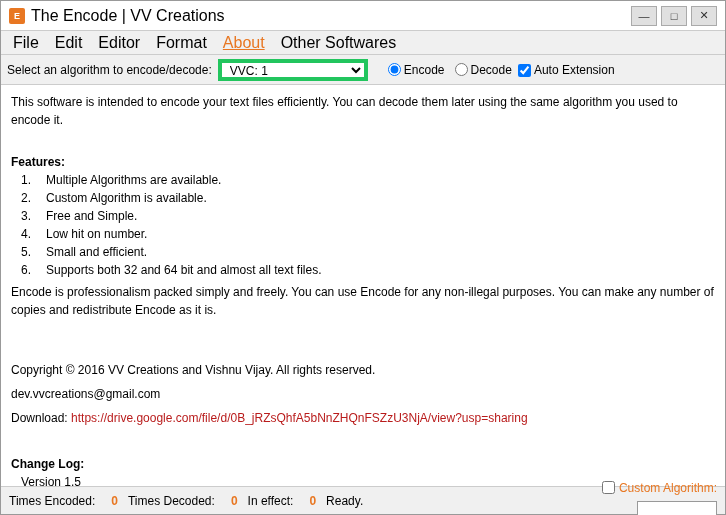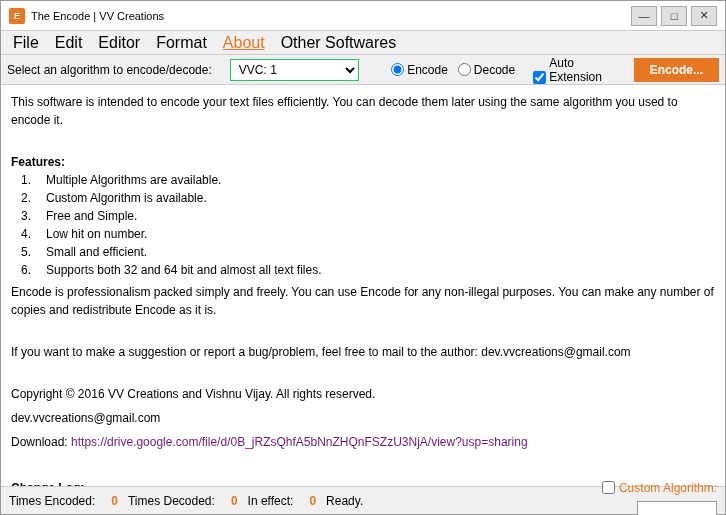--- a/index.html
+++ b/index.html
@@ -41,21 +41,21 @@
       align-items: center;
       justify-content: center;
       color: white;
       font-size: 9px;
       font-weight: bold;
       flex-shrink: 0;
     }
 
     .title-bar-text {
       flex: 1;
-      font-size: 11px;
+      font-size: 16px;
       color: #000;
     }
 
     .title-bar-controls {
       display: flex;
       gap: 4px;
     }
 
     .title-btn {
       width: 26px;
@@ -96,34 +96,34 @@
     }
 
     
     .toolbar {
       background: #f0f0f0;
       display: flex;
       align-items: center;
       height: 30px;
       padding: 0 6px;
       border-bottom: 1px solid #ccc;
-      gap: 18px;
+      gap: 6px;
     }
 
     .toolbar-label {
       font-size: 12px;
       color: #000;
       white-space: nowrap;
     }
 
     .algo-select {
       width: 150px;
       height: 22px;
       font-size: 12px;
-      border: 1px solid #22c55e;
+      border: 4px solid #22c55e;
       padding: 0 4px;
       background: white;
     }
 
     .radio-group {
       display: flex;
       align-items: center;
       gap: 10px;
       margin-left: 4px;
       padding-left: 10px;
@@ -176,21 +176,21 @@
       margin-bottom: 24px;
     }
 
     .features-section { margin-bottom: 4px; }
     .features-list { margin-left: 10px; }
     .features-list li { list-style: none; display: flex; }
     .features-list li .num { width: 25px; }
     .features-list li .text { flex: 1; }
 
     .section-label { font-weight: bold; }
-    .link { color: #701a75; text-decoration: none; }
+    .link { color: #b91c1c; text-decoration: none; }
 
     .changelog { margin-top: 4px; }
     .changelog .version-entry { margin-bottom: 4px; }
     .changelog .version-label { margin-left: 10px; }
 
     
     .status-bar {
       background: #f0f0f0;
       border-top: 1px solid #ccc;
       height: 28px;
@@ -276,21 +276,20 @@
       </label>
       <label class="radio-label">
         <input type="radio" name="codec" style="">
         <span>Decode</span>
       </label>
     </div>
     <label class="checkbox-label">
       <input type="checkbox" checked="" style="">
       <span>Auto Extension</span>
     </label>
-    <button class="encode-btn">Encode...</button>
   </div>
 
   <div class="content">
     <p class="intro">This software is intended to encode your text files efficiently. You can decode them later using the same algorithm you used to encode it.</p>
 
     <div class="features-section">
       <span class="section-label">Features:</span>
       <ul class="features-list">
         <li>
             <span class="num">1.</span>
@@ -314,21 +313,20 @@
           </li>
         <li>
             <span class="num">6.</span>
             <span class="text">Supports both 32 and 64 bit and almost all text files.</span>
           </li>
       </ul>
     </div>
 
     <p>Encode is professionalism packed simply and freely. You can use Encode for any non-illegal purposes. You can make any number of copies and redistribute Encode as it is.</p>
     <br>
-    <p>If you want to make a suggestion or report a bug/problem, feel free to mail to the author: dev.vvcreations@gmail.com</p>
     <br>
     <p>Copyright © 2016 VV Creations and Vishnu Vijay. All rights reserved.</p>
     <p>dev.vvcreations@gmail.com</p>
     <p>
       <span>Download:</span>
       <a class="link">https://drive.google.com/file/d/0B_jRZsQhfA5bNnZHQnFSZzU3NjA/view?usp=sharing</a>
     </p>
     <br>
     <div class="changelog">
       <span class="section-label">Change Log:</span>

